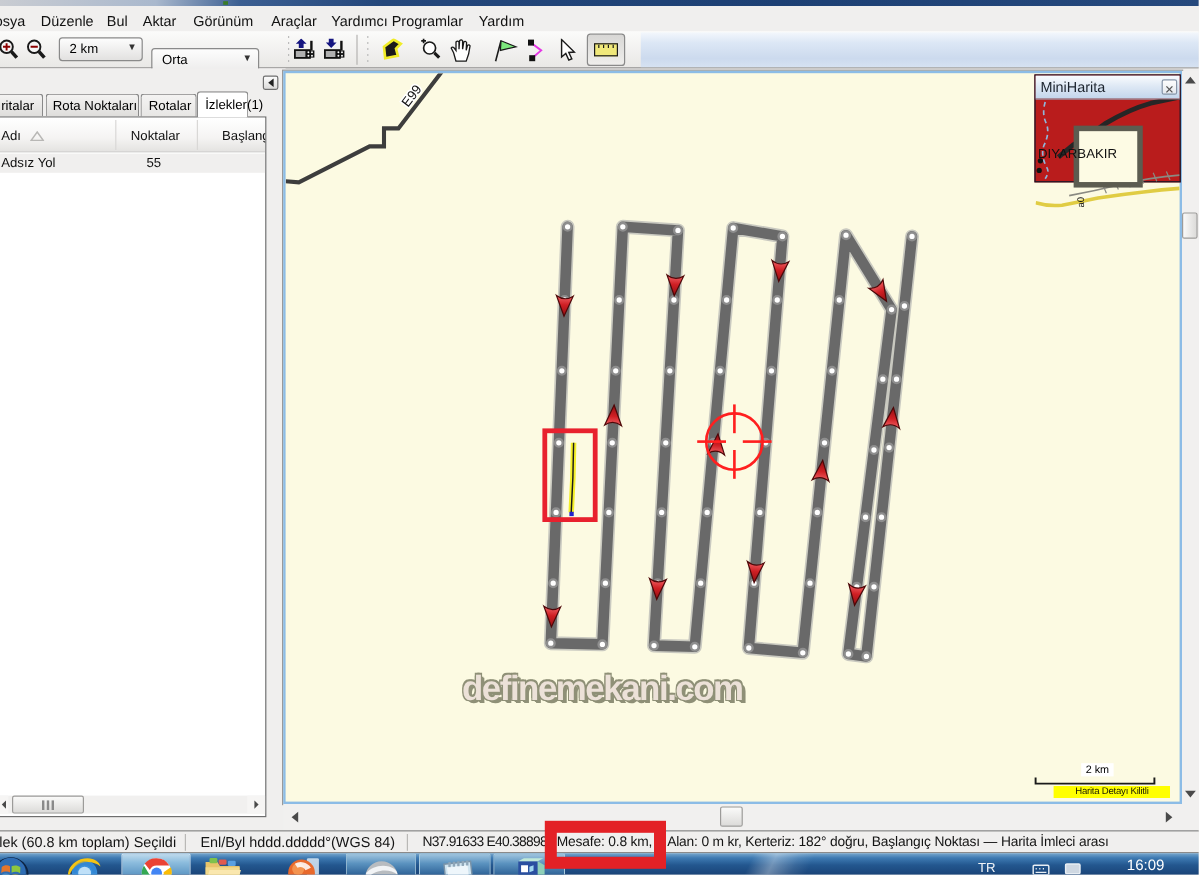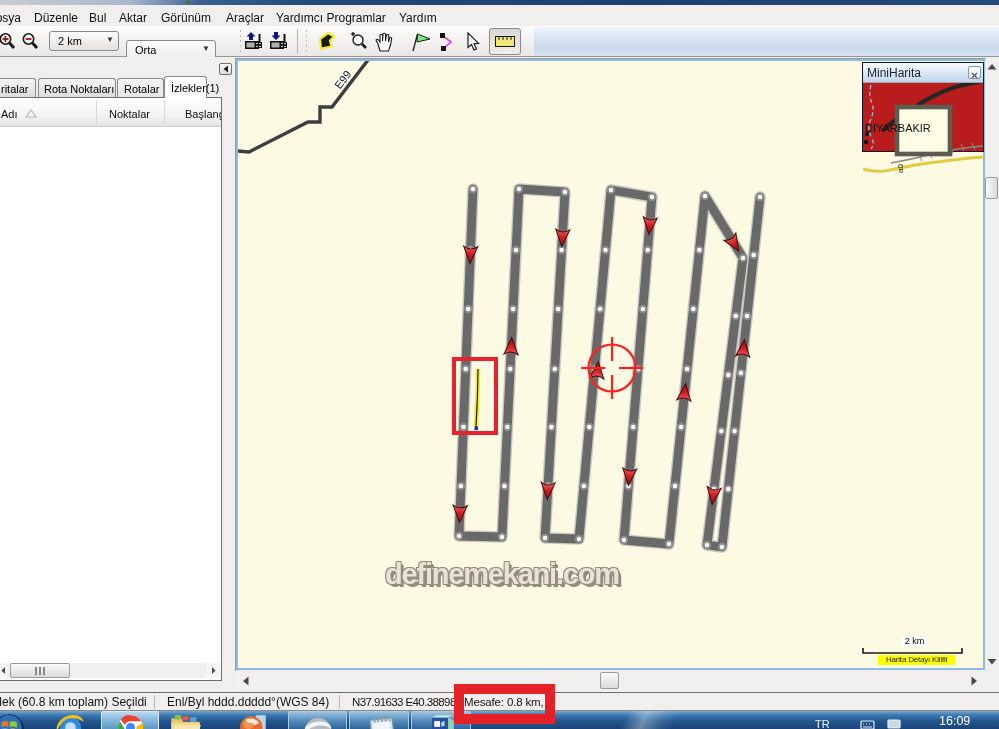--- a/index.html
+++ b/index.html
@@ -140,20 +140,24 @@
     <span class="abs" style="left:2px;top:10px">Adı</span>
     <svg class="abs" style="left:26px;top:11px" width="12" height="9">
           <path d="M6,1 L11,8 L1,8 Z" fill="none" stroke="#b8b7b5" stroke-width="1.2"></path>
         </svg>
     <div class="abs" style="left:97px;top:2px;width:1px;height:25px;background:#d9d8d6"></div>
     <span class="abs" style="left:110px;top:10px">Noktalar</span>
     <div class="abs" style="left:165px;top:2px;width:1px;height:25px;background:#d9d8d6"></div>
     <span class="abs" style="left:186px;top:10px">Başlangı</span>
   </div>
 
+  <div class="abs" style="left:0;top:30px;width:222px;height:16px;background:#f0efee;font-size:11px;color:#111">
+    <span class="abs" style="left:2px;top:2px">Adsız Yol</span>
+    <span class="abs" style="left:123px;top:2px">55</span>
+  </div>
 
   <div class="abs" style="left:0;top:565px;width:222px;height:15px;background:#f1f0ef">
     <div class="abs" style="left:0;top:0;width:8px;height:15px;background:#f6f5f4"><svg width="8" height="15">
             <path d="M6,4 L2.5,7.5 L6,11 Z" fill="#4a4a4a"></path>
           </svg></div>
     <div class="abs" style="left:11px;top:0;width:60px;height:15px;border:1px solid #9c9b99;border-radius:2px;background:linear-gradient(#fafaf9,#dcdbd9)">
       <div class="abs" style="left:24px;top:3px;width:1.5px;height:8px;background:#8a8a8a"></div>
       <div class="abs" style="left:28px;top:3px;width:1.5px;height:8px;background:#8a8a8a"></div>
       <div class="abs" style="left:32px;top:3px;width:1.5px;height:8px;background:#8a8a8a"></div>
     </div>
@@ -268,21 +272,21 @@
 
   <g stroke="#1a1a1a" stroke-width="1.6" fill="none">
     <path d="M863,648 L863,653 L962,653 L962,648"></path>
   </g>
 </svg>
 
 <div class="abs" style="left:147px;top:497px;width:236px;font-size:29px;font-weight:bold;letter-spacing:-1.2px;color:#ece1d8;text-shadow:2px 2px 0 #8f9077,-1px -1px 0 #8f9077,1px -1px 0 #8f9077,-1px 1px 0 #8f9077,3px 3px 0 #8f9077">definemekani.com</div>
 
 <div class="abs" style="left:663px;top:575px;width:27px;height:11px;background:#fff;font-size:9px;color:#000;text-align:center;line-height:11px">2 km</div>
 
-<div class="abs" style="left:640px;top:594px;background:#ffff00;font-size:8px;color:#1a1a00;padding:0 8px;line-height:10px;letter-spacing:-0.2px">Harita Detayı Kilitli</div>
+<div class="abs" style="left:640px;top:594px;background:#ffff00;font-size:8px;color:#1a1a00;padding:0 18px;line-height:10px;letter-spacing:-0.2px">Harita Detayı Kilitli</div>
 
 <div class="abs" style="left:214px;top:296px;width:46px;height:78px;border:4px solid #e8212e"></div>
 </div>
 
 <div id="minimap" class="abs" style="left:862px;top:62px;width:122px;height:90px;border:1px solid #0f172a;background:#b91c1c;z-index:5">
   <div class="abs" style="left:0;top:0;width:120px;height:20px;background:linear-gradient(#fafcfe,#dfe9f5 45%,#c3d6ec);border-bottom:1px solid #9aa8b8">
     <span class="abs" style="left:4px;top:3px;font-size:12px;color:#1c242e">MiniHarita</span>
     <div class="abs" style="left:105px;top:3px;width:13px;height:13px;border:1px solid #8795a8;border-radius:2px;background:linear-gradient(#fdfdfd,#e4e8ee)"><svg width="11" height="11">
           <g stroke="#555" stroke-width="1.1">
             <line x1="3" y1="3" x2="8" y2="8"></line>
@@ -334,20 +338,21 @@
 <div class="abs" style="left:0;top:692px;width:999px;height:1px;background:#6e6e6e"></div>
 
 <div id="statusbar" class="abs" style="left:0;top:693px;width:999px;height:18px;background:#f0efee;font-size:11.5px;color:#141414;border-bottom:1px solid #8a8a8a">
   <span class="abs" style="left:-20px;top:2px;white-space:nowrap;font-size:12px">1 İzlek (60.8 km toplam) Seçildi</span>
   <div class="abs" style="left:154px;top:2px;width:1px;height:14px;background:#b9b8b6"></div>
   <span class="abs" style="left:167px;top:2px;white-space:nowrap;font-size:12px">Enl/Byl hddd.ddddd°(WGS 84)</span>
   <div class="abs" style="left:339px;top:2px;width:1px;height:14px;background:#b9b8b6"></div>
   <span class="abs" style="left:352px;top:3px;white-space:nowrap;letter-spacing:-0.6px">N37.91633 E40.38898</span>
   <div class="abs" style="left:456px;top:2px;width:1px;height:14px;background:#b9b8b6"></div>
   <span class="abs" style="left:464px;top:3px;white-space:nowrap;letter-spacing:-0.15px">Mesafe: 0.8 km,</span>
+    <span class="abs" style="left:556px;top:3px;white-space:nowrap;letter-spacing:-0.15px">Alan: 0 m kr, Kerteriz: 182° doğru, Başlangıç Noktası — Harita İmleci arası</span>
 </div>
 
 <div id="taskbar" class="abs" style="left:0;top:711px;width:999px;height:18px;background:linear-gradient(#77a7cd,#3e7ab2 22%,#23578f 55%,#1a4478 100%);overflow:hidden">
 
   <div class="abs" style="left:590px;top:0;width:120px;height:18px;background:linear-gradient(115deg,transparent 30%,rgba(255,255,255,0.35) 45%,rgba(255,255,255,0.1) 60%,transparent 70%)"></div>
 
   <svg class="abs" style="left:-7px;top:2px" width="32" height="30" viewBox="0 0 28 26">
     <circle cx="14" cy="14" r="12.5" fill="#16365e" stroke="#0c2240" stroke-width="1"></circle>
     <circle cx="14" cy="12.5" r="11" fill="#2f6db4"></circle>
     <path d="M7,12.7 C9,11 12,11.4 13.4,12.2 L13.4,7.6 C11.6,6.6 9,6.8 7.4,8.2 Z" fill="#e4762c"></path>

